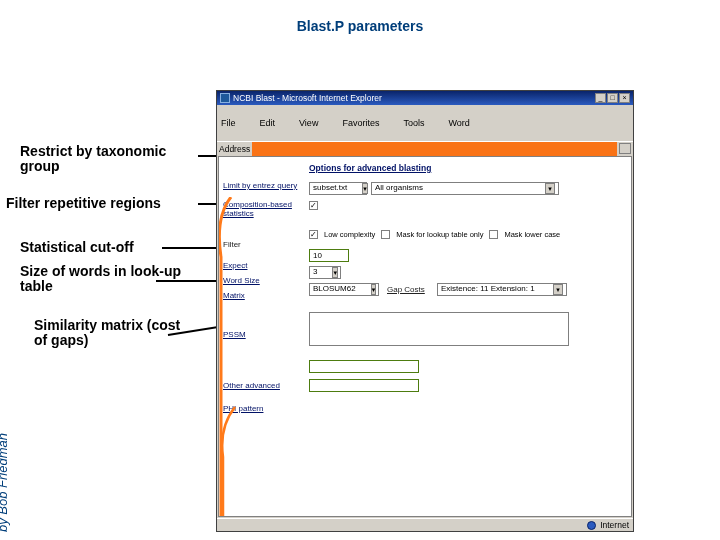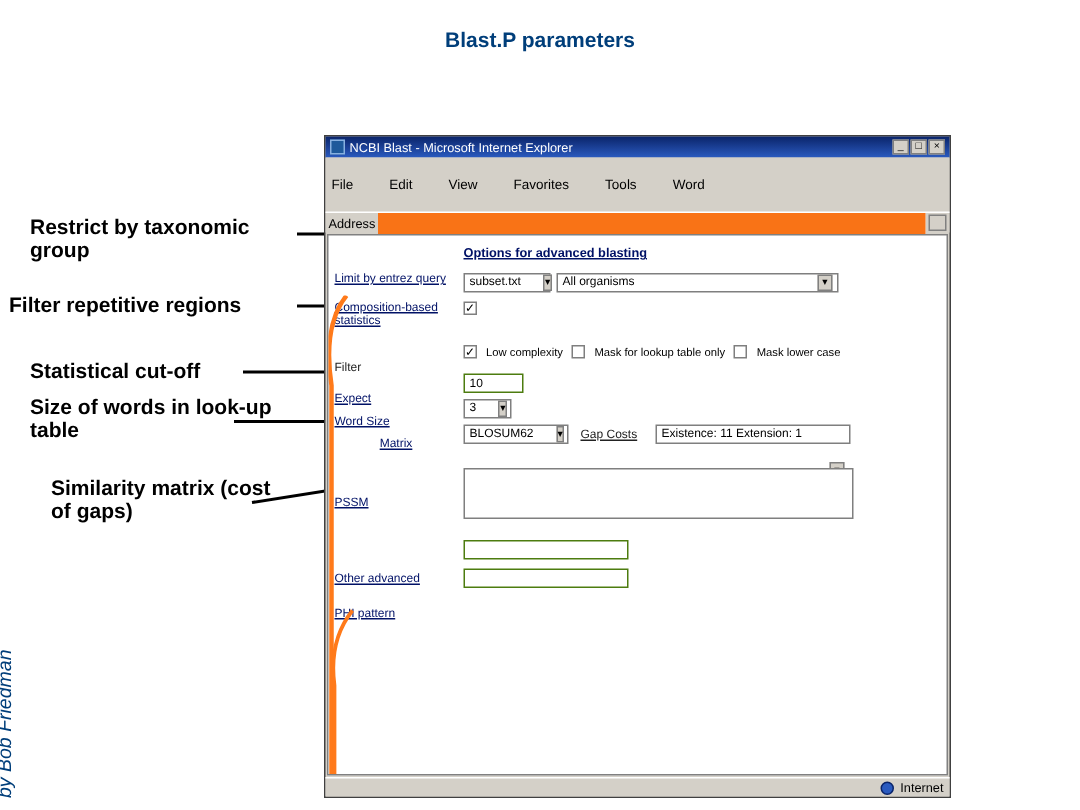--- a/index.html
+++ b/index.html
@@ -128,21 +128,21 @@
       <path d="M18 210 Q2 230 6 260 L6 380" stroke="#ff7a1a" stroke-width="2.5" fill="none"></path>
     </svg>
 
     <div class="left-col">
       <div style="height:10px;"></div>
       <div class="lbl" style="margin-top:8px;"><u>Limit by entrez query</u></div>
       <div class="lbl" style="margin-top:10px;"><u>Composition-based statistics</u></div>
       <div class="lbl" style="margin-top:22px;">Filter</div>
       <div class="lbl" style="margin-top:12px;"><u>Expect</u></div>
       <div class="lbl" style="margin-top:6px;"><u>Word Size</u></div>
-      <div class="lbl" style="margin-top:6px;text-align:center;"><u>Matrix</u></div>
+      <div class="lbl" style="margin-top:6px;"><u>Matrix</u></div>
       <div class="lbl" style="margin-top:30px;"><u>PSSM</u></div>
       <div class="lbl" style="margin-top:42px;"><u>Other advanced</u></div>
       <div class="lbl" style="margin-top:14px;"><u>PHI pattern</u></div>
     </div>
 
     <div class="right-col">
       <div class="opt-title"><u>Options for advanced blasting</u></div>
 
       <div class="row" style="margin-top:6px; align-items:flex-start;">
         <div class="select" style="width:58px;">
@@ -178,21 +178,21 @@
           <span class="select-arrow">▾</span>
         </div>
       </div>
 
       <div class="row">
         <div class="select" style="width:70px;">
           <span>BLOSUM62</span>
           <span class="select-arrow">▾</span>
         </div>
         <span style="margin-left:4px;" class="field-lbl"><u>Gap Costs</u></span>
-        <div class="select" style="width:130px;flex-direction:column;">
+        <div class="select" style="width:130px;">
           <span>Existence: 11 Extension: 1</span>
           <span class="select-arrow">▾</span>
         </div>
       </div>
 
       <div class="row" style="margin-top:16px;">
         <div class="textarea"></div>
       </div>
 
       <div class="row" style="margin-top:14px;">

